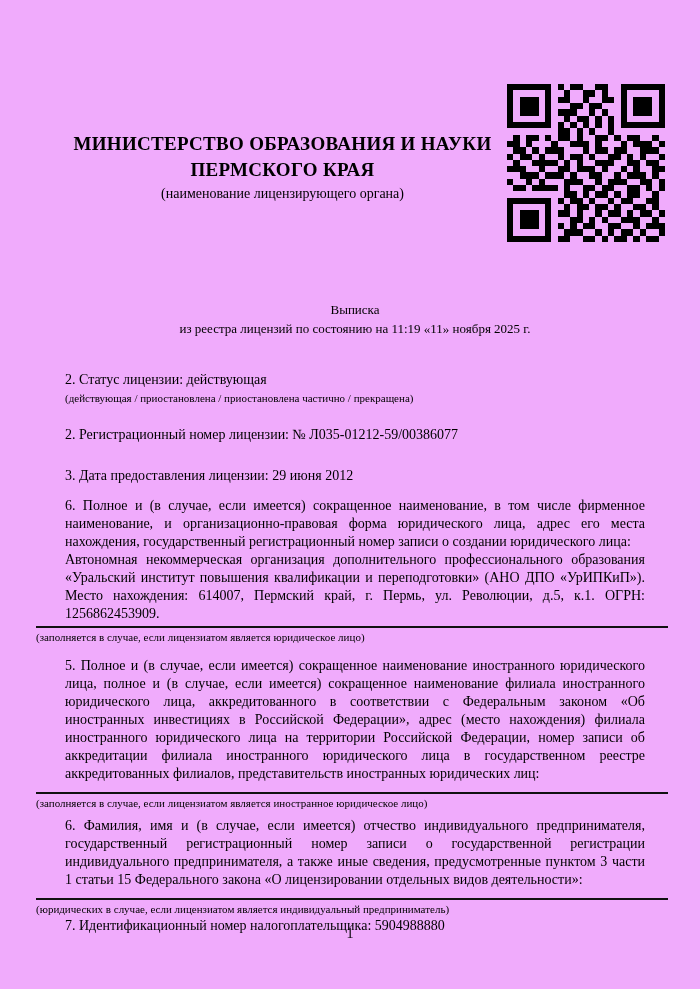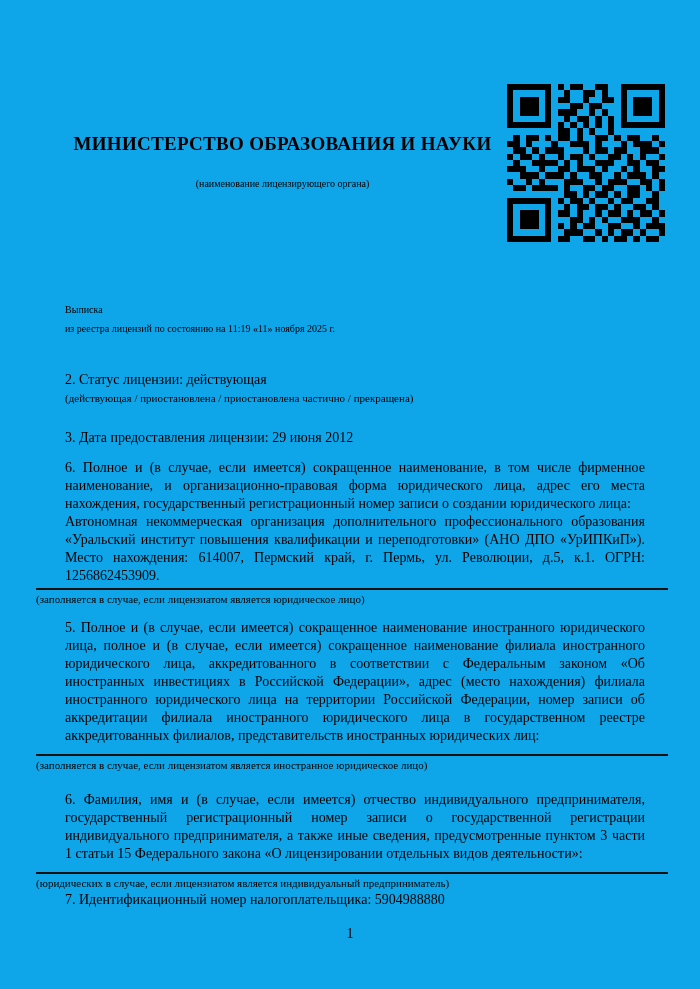--- a/index.html
+++ b/index.html
@@ -1,20 +1,20 @@
 <!DOCTYPE html>
 <html lang="ru"><head>
 <meta charset="utf-8">
 <style>
   html,body{margin:0;padding:0;background:#e8e8e8;}
   .sheet{
     position:relative;
     width:700px;height:989px;
     margin:0 auto;
-    background:#0ea5e9;
+    background:#f0abfc;
     color:#000000;
     font-family:"Liberation Serif","DejaVu Serif",serif;
     overflow:hidden;
   }
   .qr{
     position:absolute;
     left:507px;top:84px;
     width:158px;height:158px;
   }
   .header{
@@ -23,44 +23,45 @@
     width:445px;
     text-align:center;
   }
   .header .h1{
     font-size:19px;
     font-weight:bold;
     line-height:26px;
     letter-spacing:0.3px;
   }
   .header .hcap{
-    font-size:10px;
+    font-size:14px;
     line-height:14px;
-    margin-top:20px;
+    margin-top:4px;
   }
   .content{
     position:absolute;
     left:65px;top:0;
     width:580px;
     padding-top:300px;
     font-size:14px;
   }
   .doc-title{
-    font-size:10px;
+    text-align:center;
+    font-size:13px;
     line-height:19px;
   }
   .item{
     line-height:18px;
     text-align:justify;
   }
   .item.mt-first{margin-top:33px;}
   .item.mt-a{margin-top:20px;}
   .item.mt-b{margin-top:23px;}
   .item.mt-c{margin-top:12px;}
-  .item.mt-d{margin-top:18px;}
+  .item.mt-d{margin-top:6px;}
   .item.mt-e{}
   .para{text-align:justify;}
   .note{
     text-align:left;
     font-size:11px;
     line-height:15px;
     margin-top:2px;
     margin-left:-29px;
     width:632px;
   }
@@ -417,35 +418,39 @@
         <rect x="15" y="24" width="1" height="1"></rect>
         <rect x="17" y="24" width="1" height="1"></rect>
         <rect x="18" y="24" width="1" height="1"></rect>
         <rect x="20" y="24" width="1" height="1"></rect>
         <rect x="22" y="24" width="1" height="1"></rect>
         <rect x="23" y="24" width="1" height="1"></rect>
       </svg></div>
 
   <div class="header">
     <div class="h1">МИНИСТЕРСТВО ОБРАЗОВАНИЯ И НАУКИ</div>
+    <div class="h1">ПЕРМСКОГО КРАЯ</div>
     <div class="hcap">(наименование лицензирующего органа)</div>
   </div>
 
   <div class="content">
 
     <div class="doc-title">
       <div>Выписка</div>
       <div>из реестра лицензий по состоянию на 11:19 «11» ноября 2025 г.</div>
     </div>
 
     <div class="item mt-first">
       <div class="para">2. Статус лицензии: действующая</div>
       <div class="note" style="margin-left:0;width:580px;">(действующая / приостановлена / приостановлена частично / прекращена)</div>
     </div>
 
+    <div class="item mt-a">
+      <div class="para">2. Регистрационный номер лицензии: № Л035-01212-59/00386077</div>
+    </div>
 
     <div class="item mt-b">
       <div class="para">3. Дата предоставления лицензии: 29 июня 2012</div>
     </div>
 
     <div class="item mt-c">
       <div class="para">6. Полное и (в случае, если имеется) сокращенное наименование, в том числе фирменное наименование, и организационно-правовая форма юридического лица, адрес его места нахождения, государственный регистрационный номер записи о создании юридического лица:</div>
       <div class="para">Автономная некоммерческая организация дополнительного профессионального образования «Уральский институт повышения квалификации и переподготовки» (АНО ДПО «УрИПКиП»). Место нахождения: 614007, Пермский край, г. Пермь, ул. Революции, д.5, к.1. ОГРН: 1256862453909.</div>
       <div class="rule"></div>
       <div class="note">(заполняется в случае, если лицензиатом является юридическое лицо)</div>

